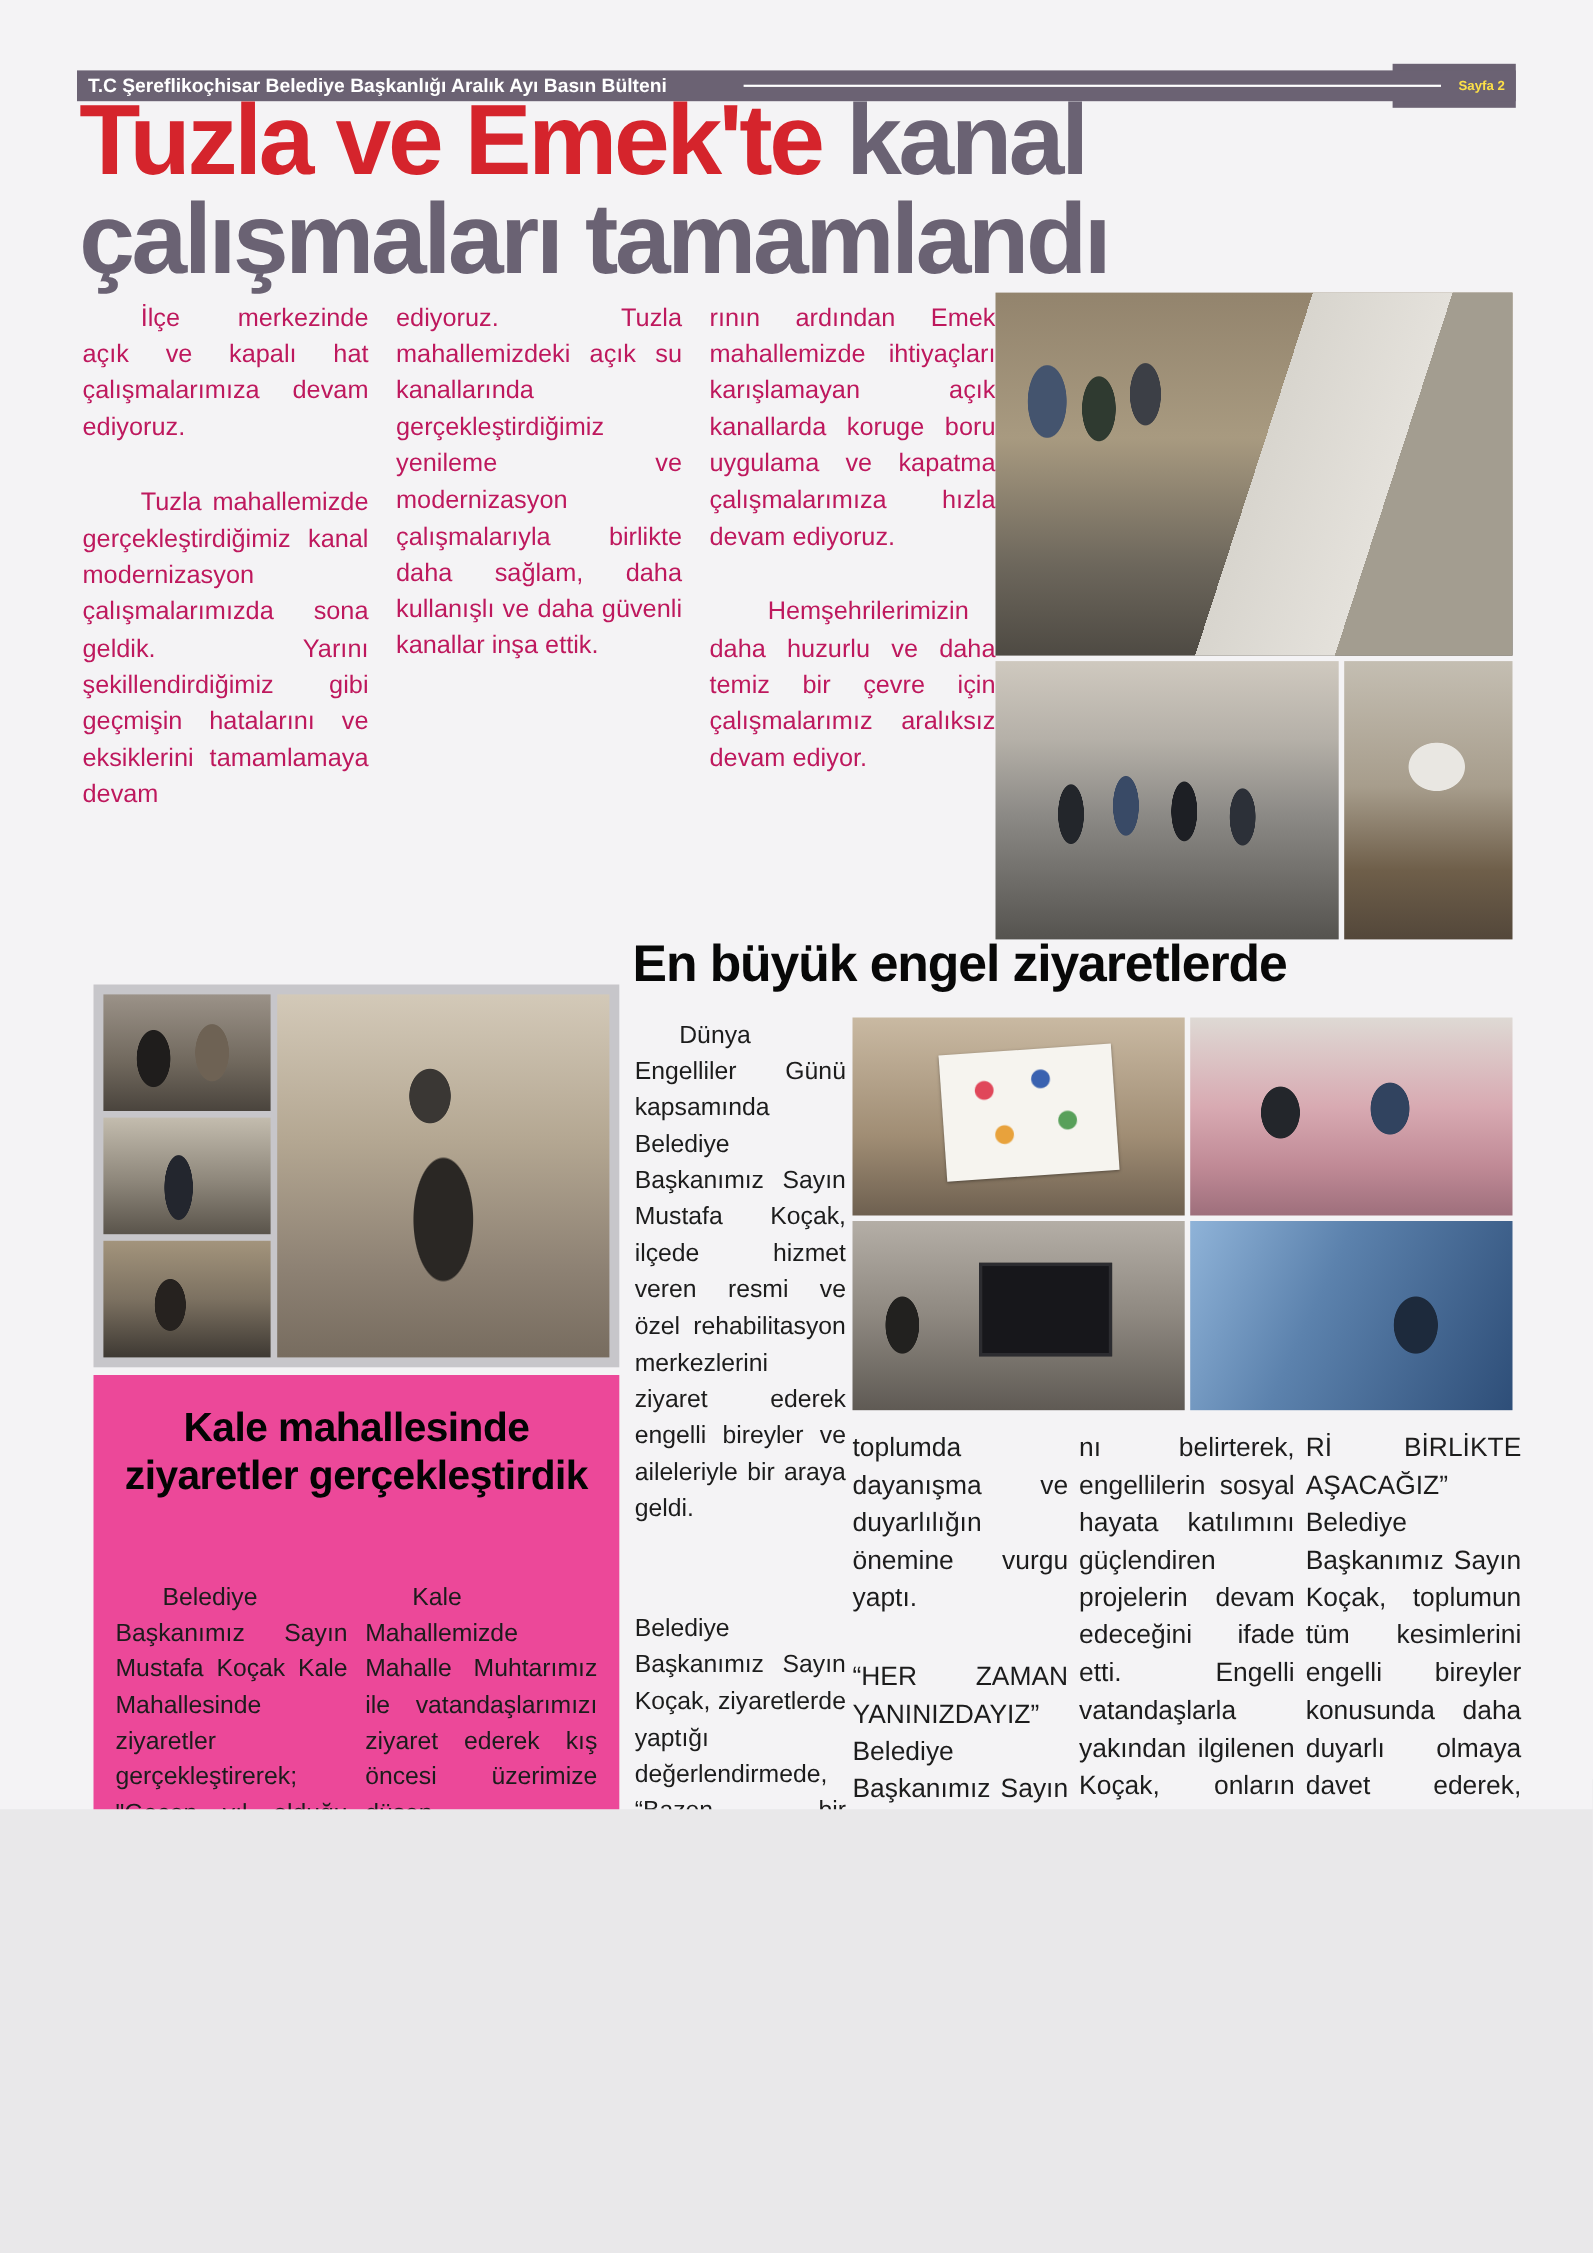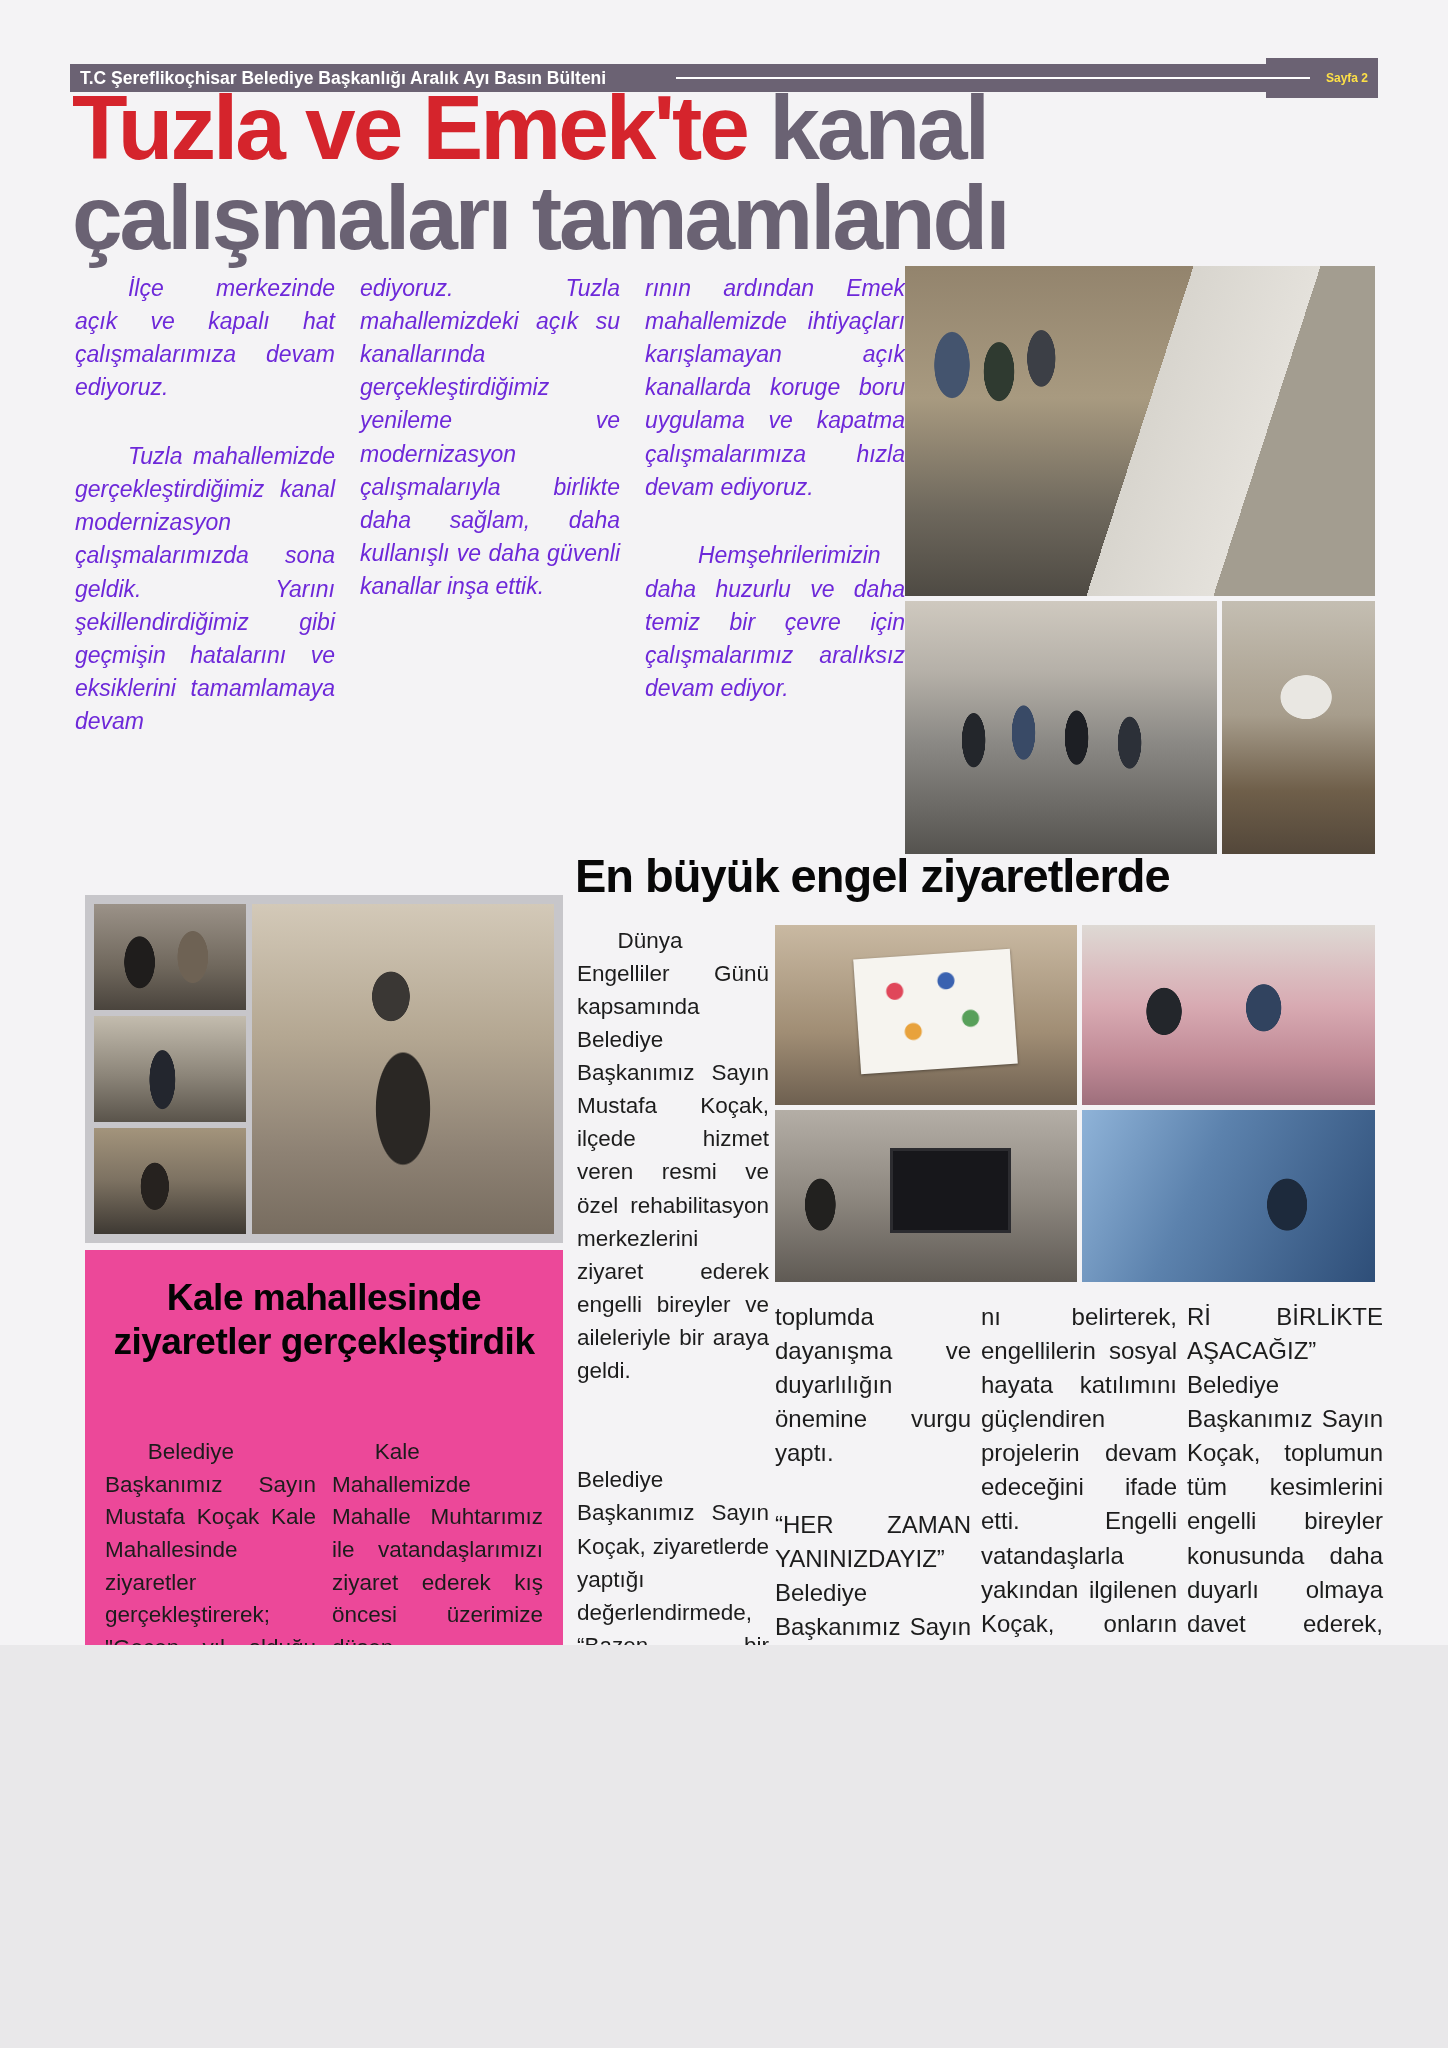--- a/index.html
+++ b/index.html
@@ -17,21 +17,21 @@
   
   .headline{position:absolute;left:72px;top:84px;width:1306px;font-weight:800;
             letter-spacing:-3px;line-height:0.97;}
   .headline .l1{font-size:91px;}
   .headline .l2{font-size:91px;color:#6a6273;margin-top:2px;}
   .hl-red{color:#d5242c;}
   .hl-gray{color:#6a6273;}
 
   
   .kcol{position:absolute;top:272px;width:260px;font-size:23px;line-height:1.44;
-        text-align:justify;color:#6d28d9;font-style:italic;}
+        text-align:justify;color:#be185d;}
   #kcol1{left:75px;} #kcol2{left:360px;} #kcol3{left:645px;}
   .kcol p{margin:0 0 1.55em 0;text-indent:2.3em;}
   .kcol p.noind{text-indent:0;}
 
   
   .ph{position:absolute;}
   #ph-canal-top{left:905px;top:266px;width:470px;height:330px;
     background:
       radial-gradient(ellipse 30px 56px at 10% 30%,#44546e 0 58%,transparent 60%),
       radial-gradient(ellipse 26px 50px at 20% 32%,#2f3a30 0 58%,transparent 60%),

